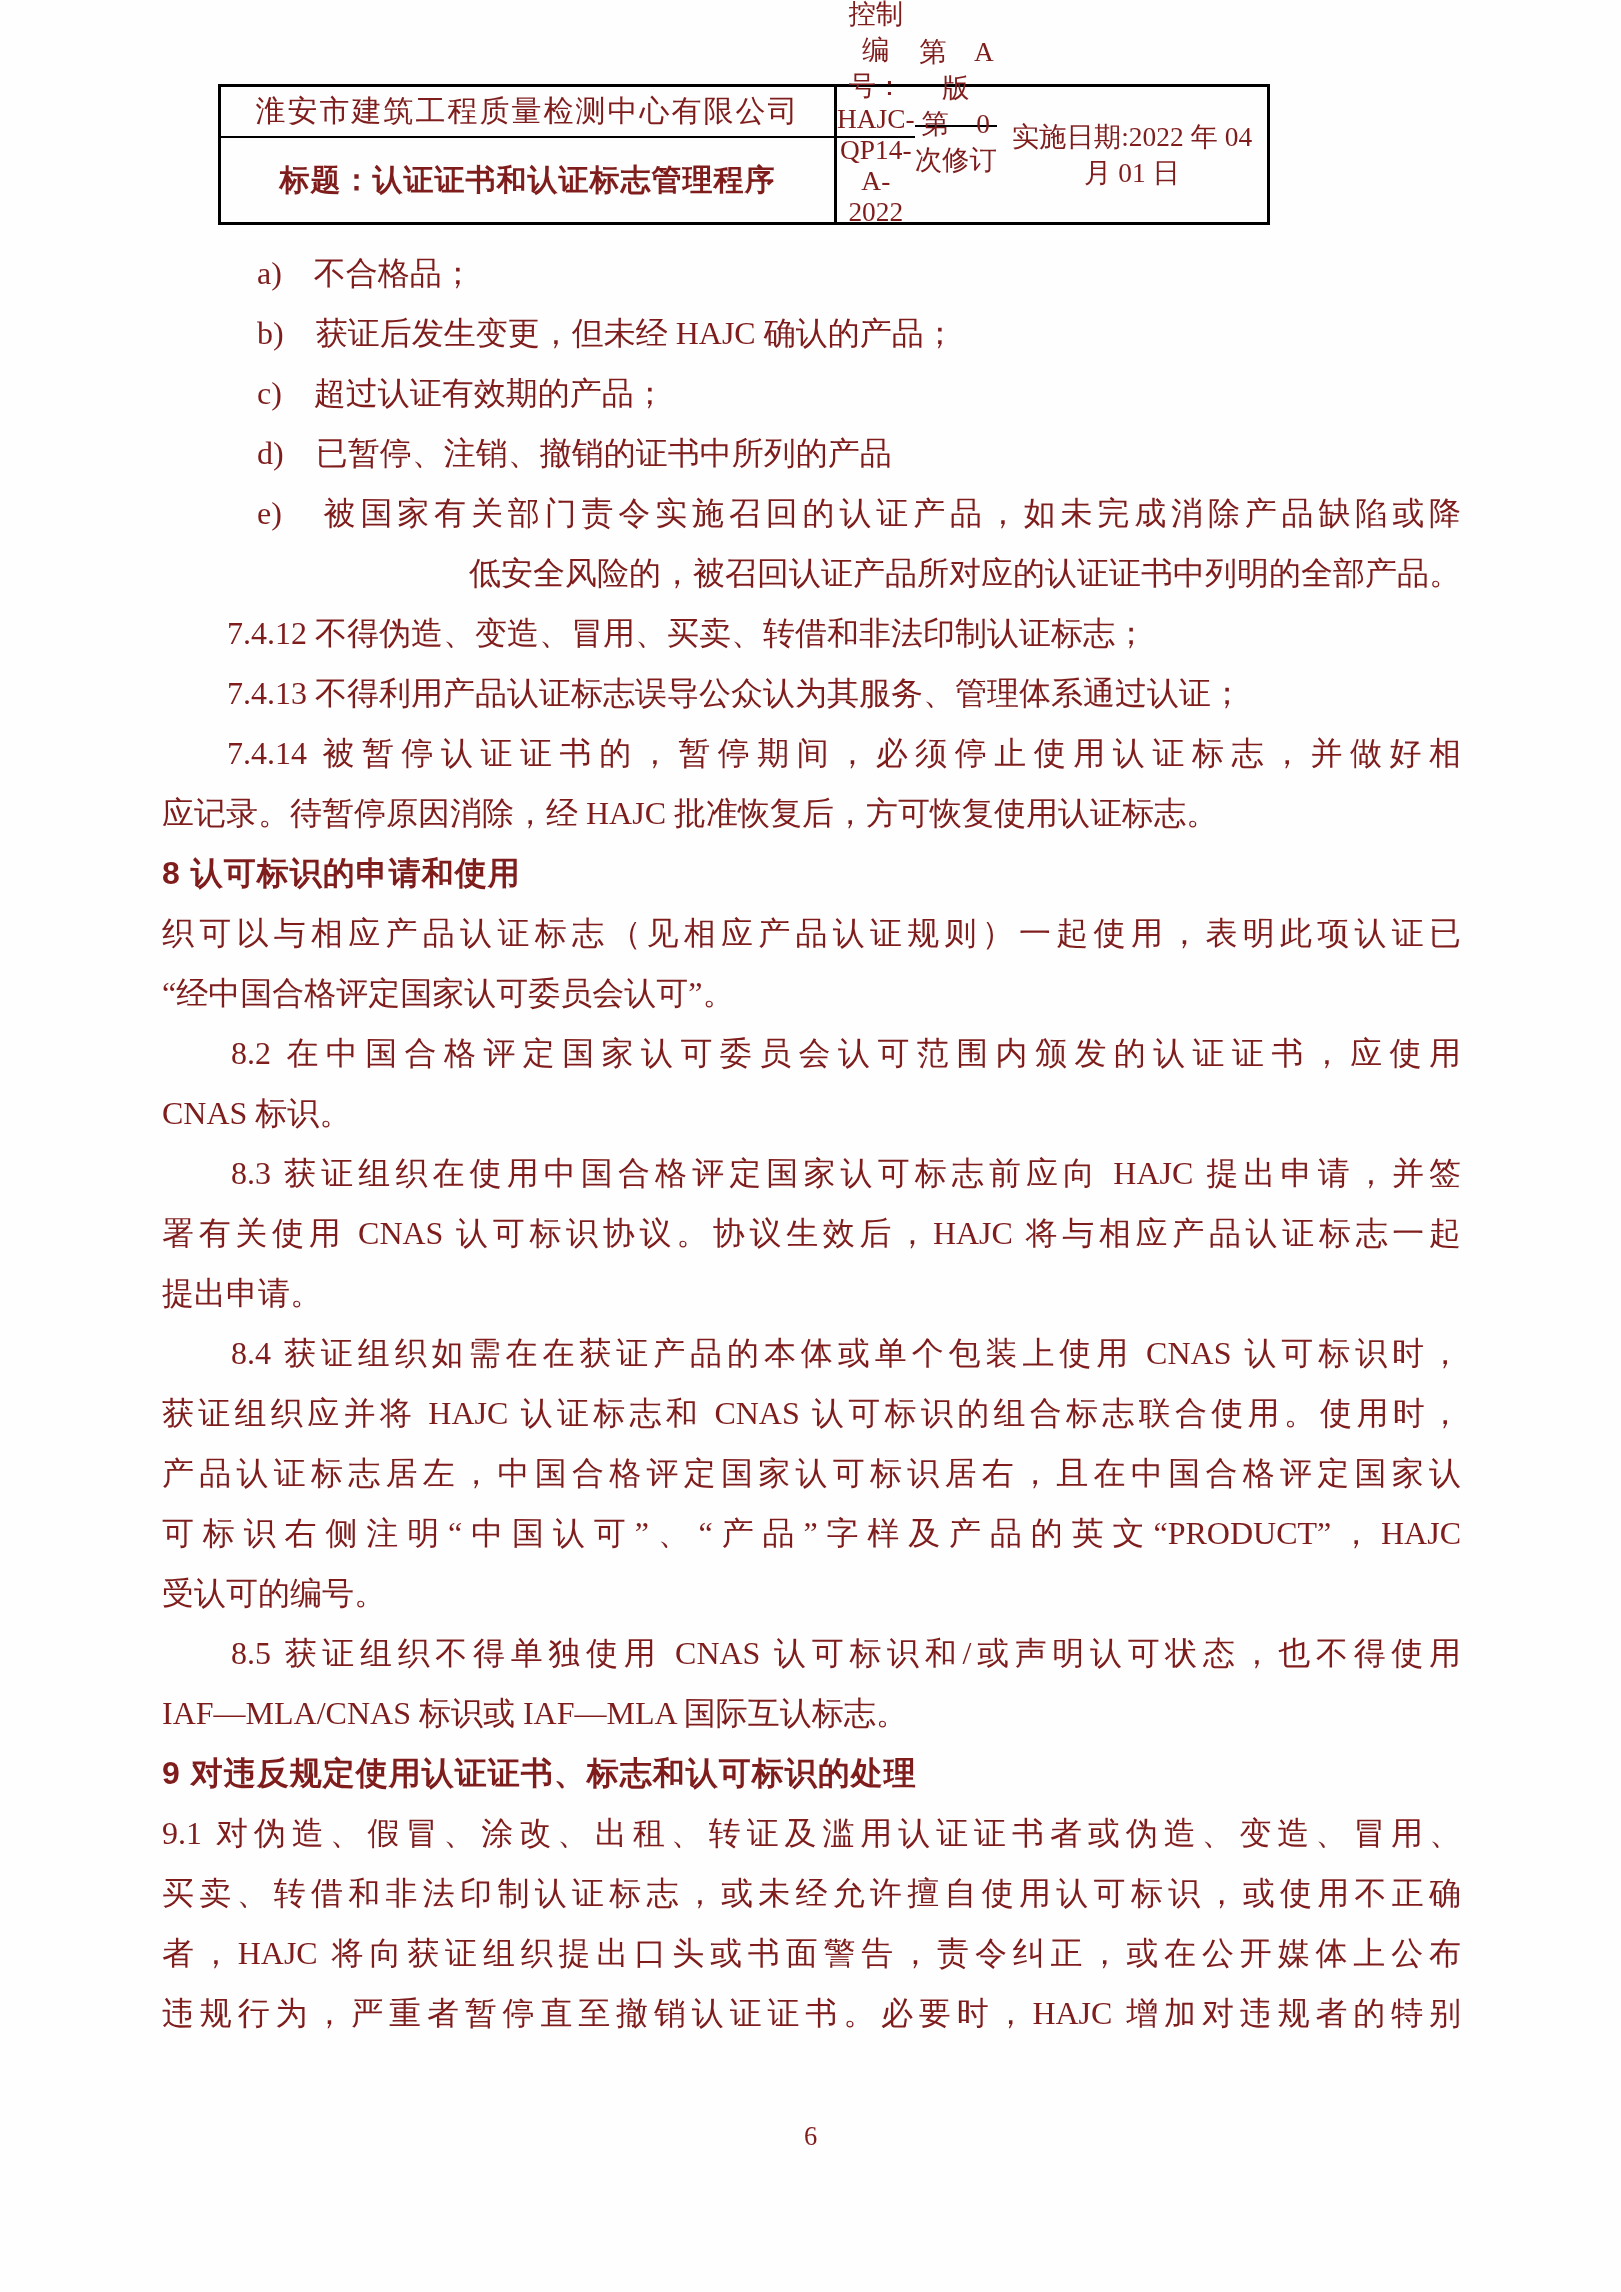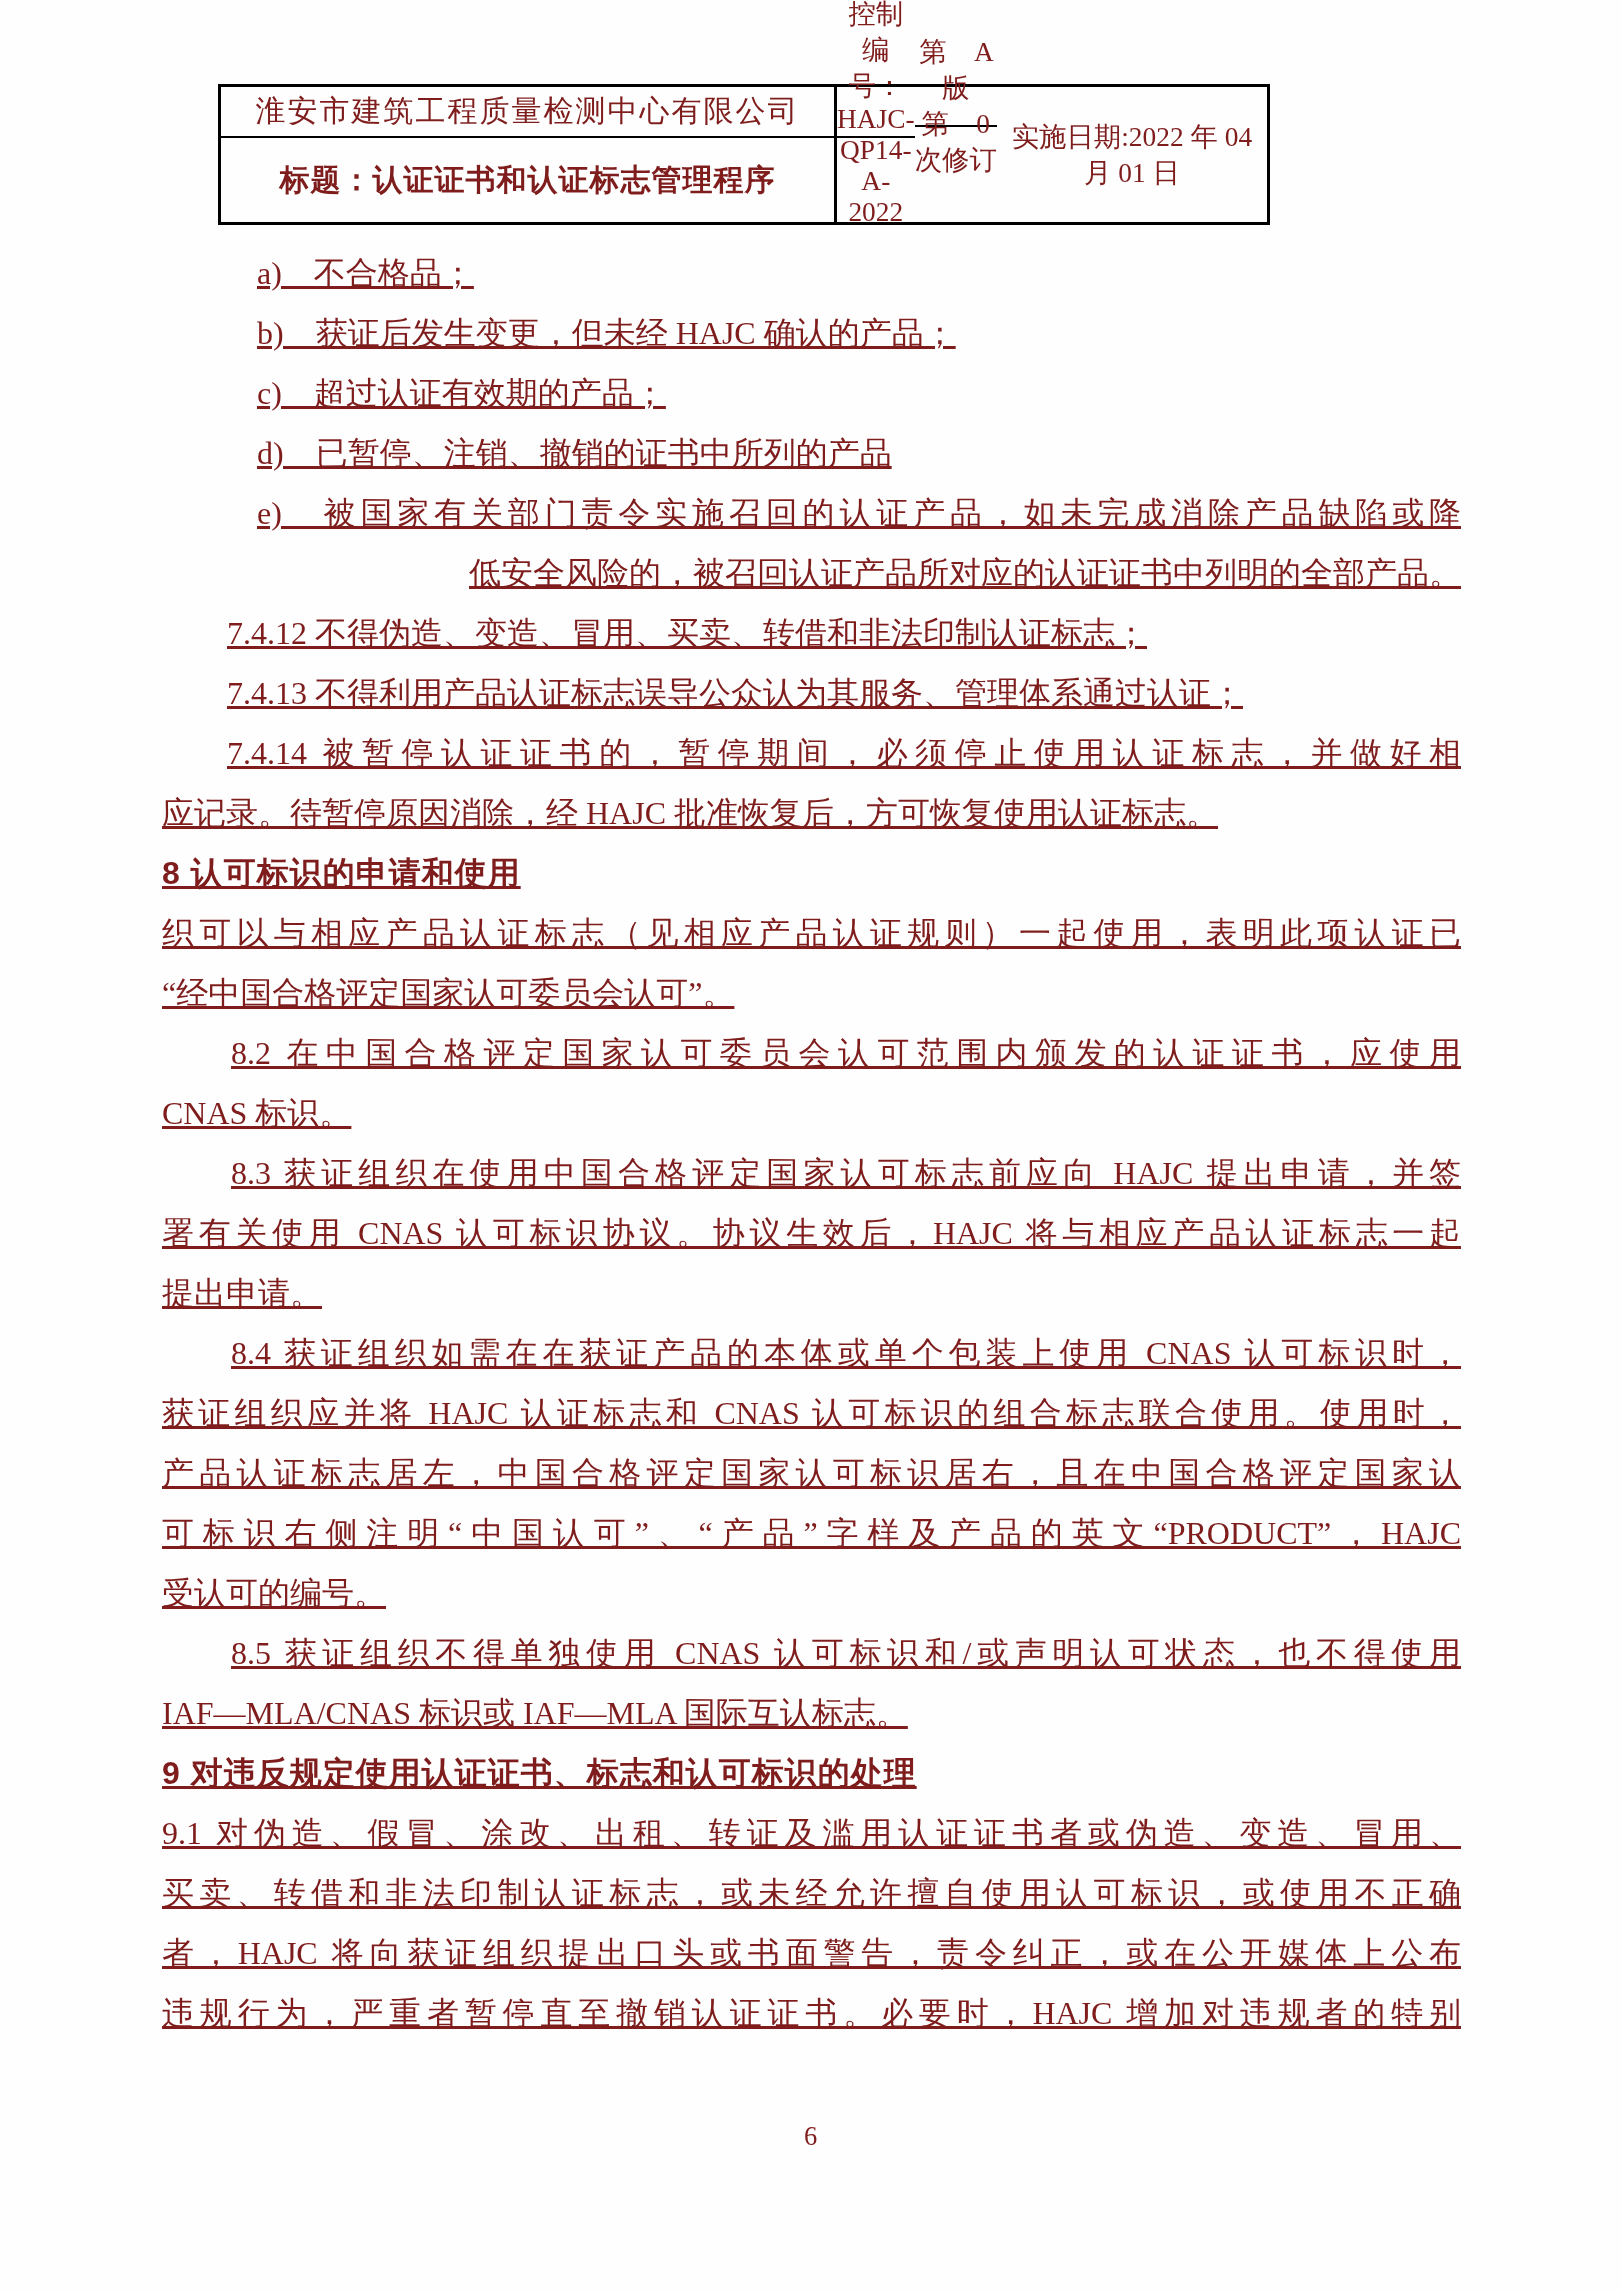--- a/index.html
+++ b/index.html
@@ -51,21 +51,21 @@
     border-bottom:2.9px solid #000;
     font-size:27.4px;
   }
   .date-cell{flex:1;font-size:27.4px;}
   
   .doc-body{
     position:absolute;left:162px;top:243px;width:1299px;
   }
   .ln{
     font-size:32px;line-height:60px;height:60px;
-    white-space:nowrap;box-sizing:border-box;text-decoration:underline;
+    white-space:nowrap;box-sizing:border-box;
   }
   .ln.j{white-space:normal;text-align:justify;text-align-last:justify;overflow:hidden;}
   .ln.li{padding-left:95px;}
   .ln.cont{padding-left:119px;text-align:right;}
   .ln.ind2{padding-left:65px;}
   .ln.ind8{padding-left:69px;}
   .ln.flush{padding-left:0;}
   .ln.h{
     font-family:"Liberation Sans","DejaVu Sans",sans-serif;
     font-weight:bold;letter-spacing:1px;

